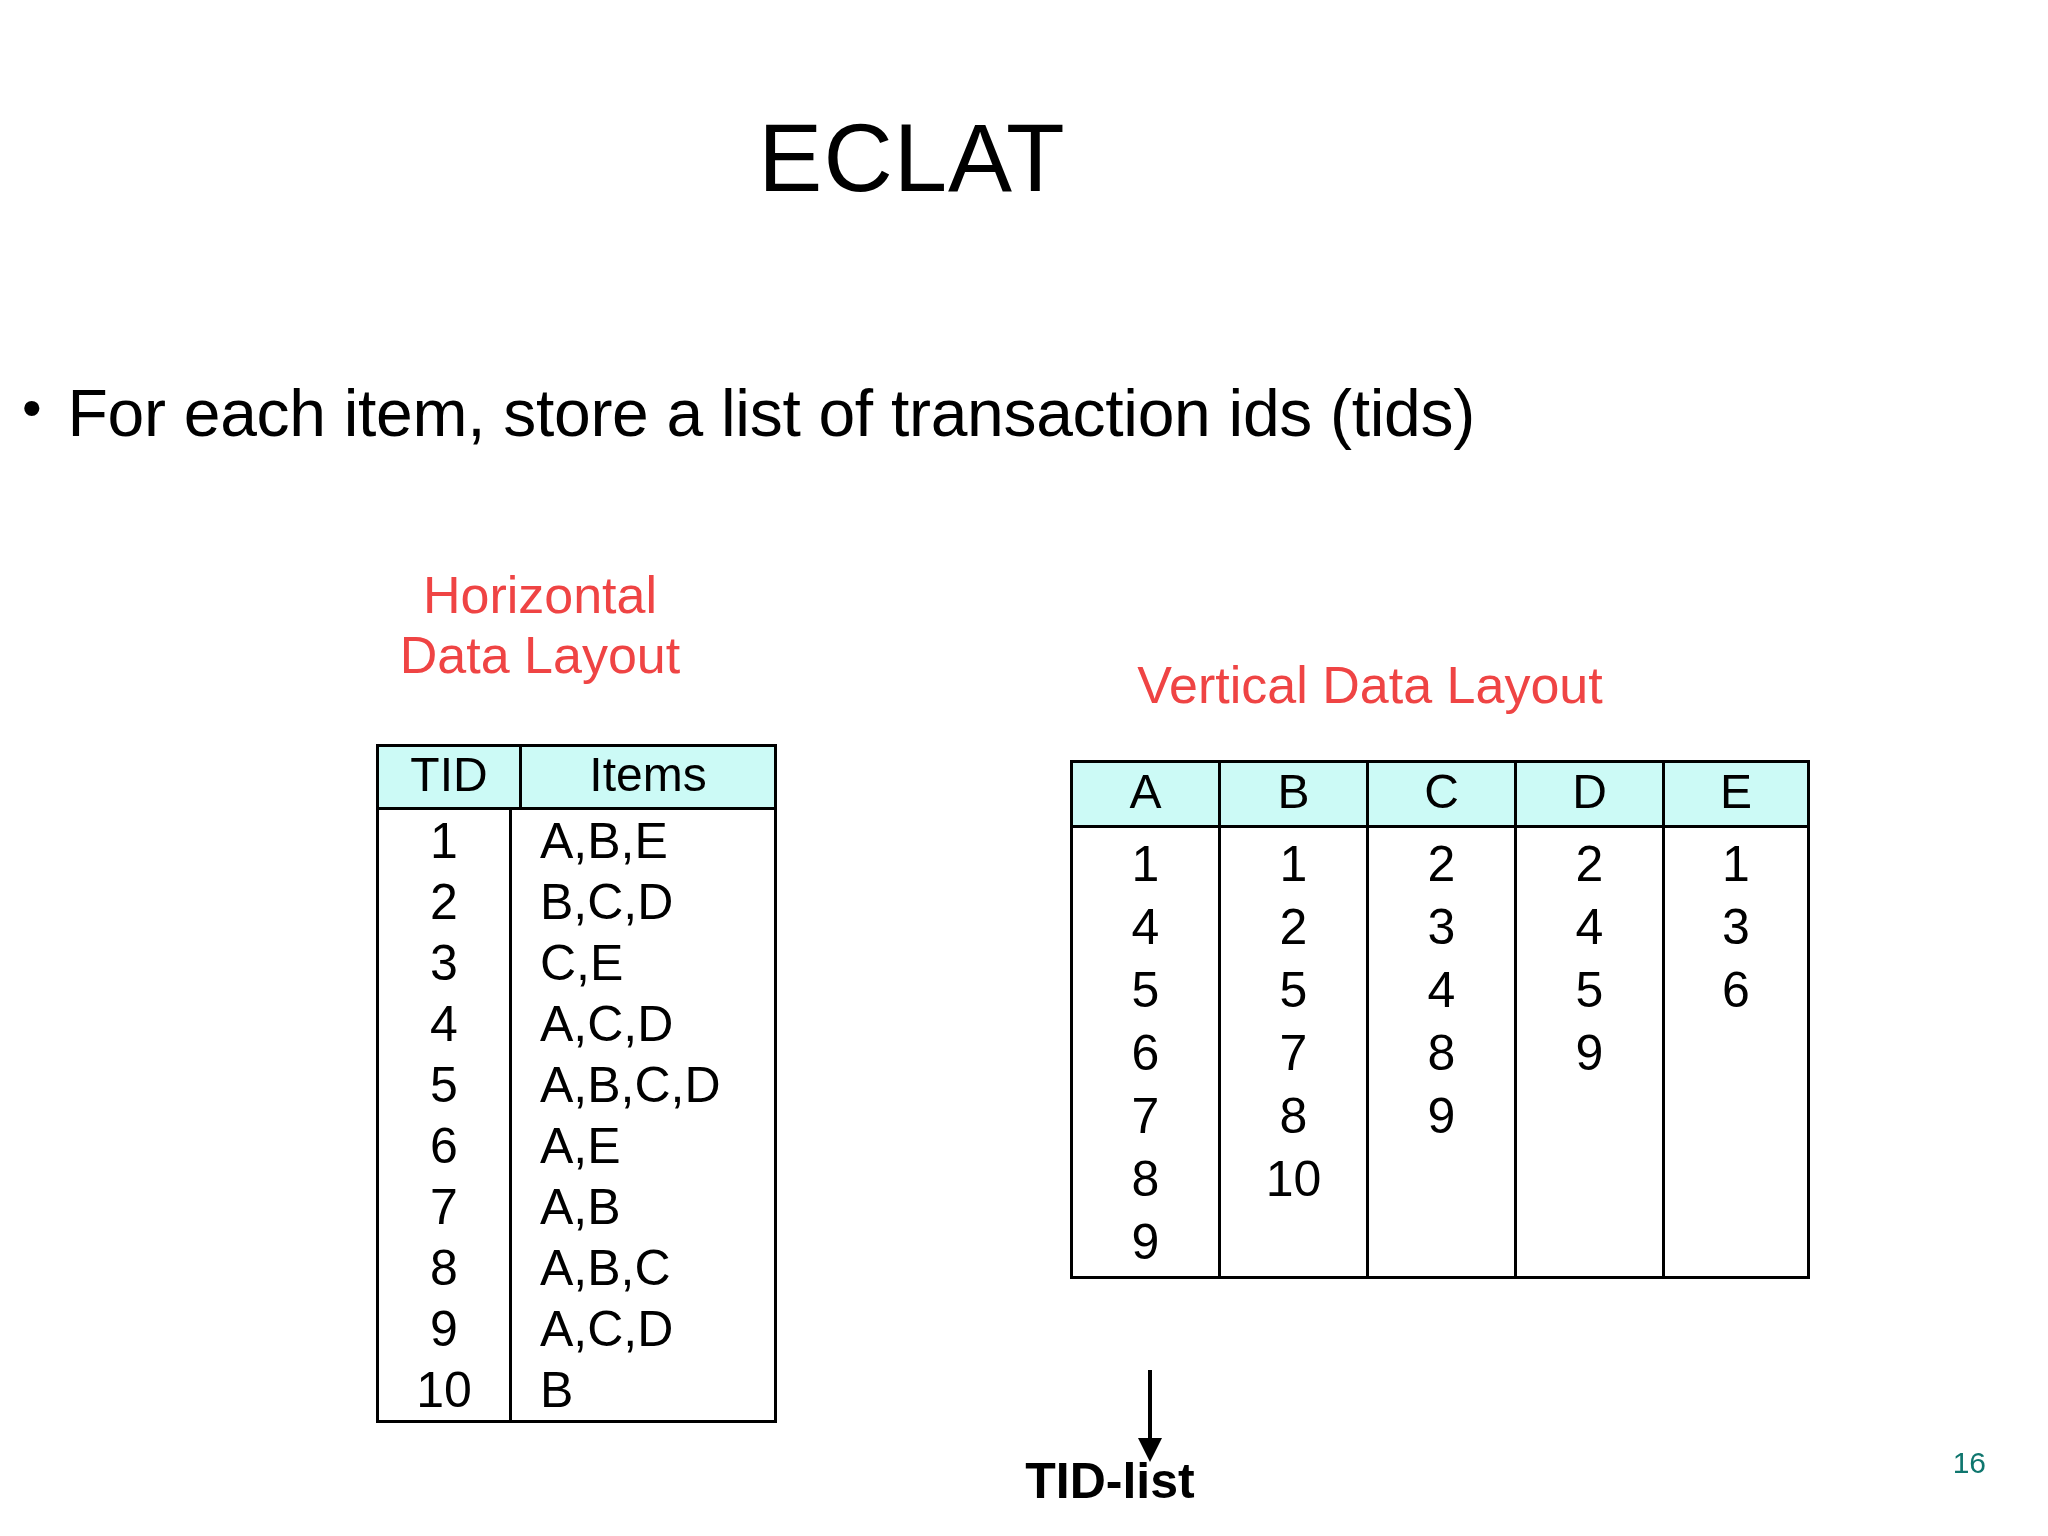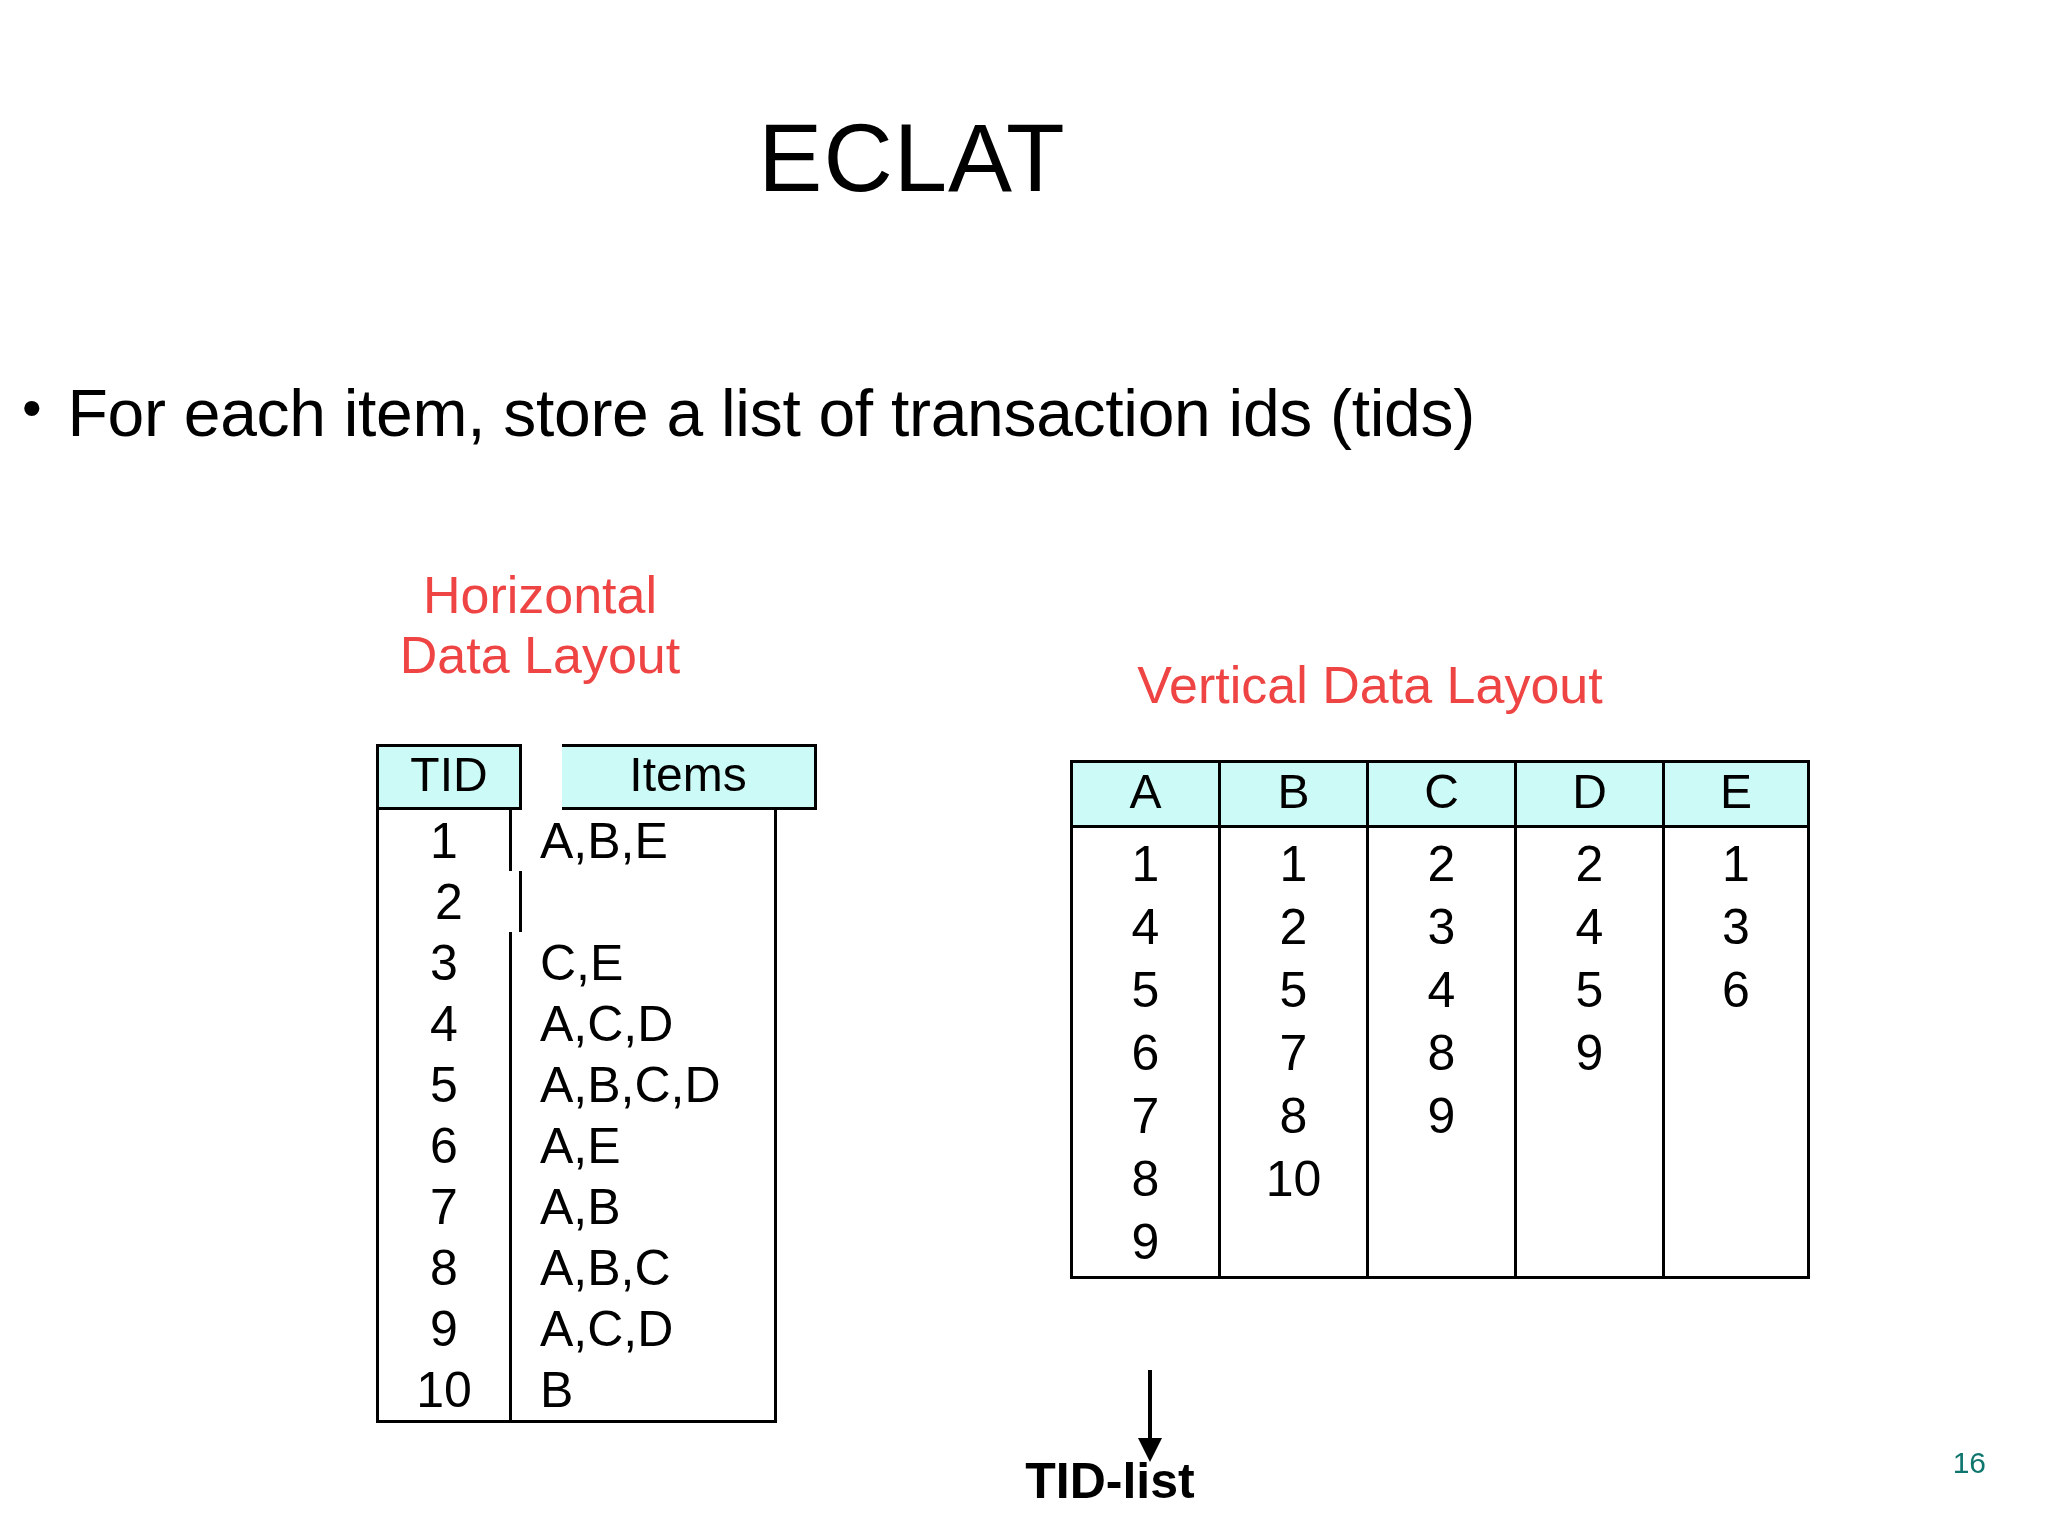--- a/index.html
+++ b/index.html
@@ -225,31 +225,32 @@
 
 <div class="bullet-block">
   <span class="bullet-dot">•</span>
   <span class="bullet-text">For each item, store a list of transaction ids (tids)</span>
 </div>
 
 <div class="caption caption-horizontal">Horizontal
 Data Layout</div>
 
 <div class="grid-table" id="horizontal-table">
-  <div style="display:flex;gap:40px;">
+  <div style="display:flex;">
     <div class="hdr-cell col-tid">TID</div>
     <div class="hdr-cell col-items" style="border-left:none;">Items</div>
   </div>
   <div class="hrows-wrap" id="h-rows">
       <div class="h-row">
         <div class="h-tid">1</div>
         <div class="h-items">A,B,E</div>
       </div>
       <div class="h-row">
         <div class="h-tid">2</div>
+        <div class="h-items">B,C,D</div>
       </div>
       <div class="h-row">
         <div class="h-tid">3</div>
         <div class="h-items">C,E</div>
       </div>
       <div class="h-row">
         <div class="h-tid">4</div>
         <div class="h-items">A,C,D</div>
       </div>
       <div class="h-row">

